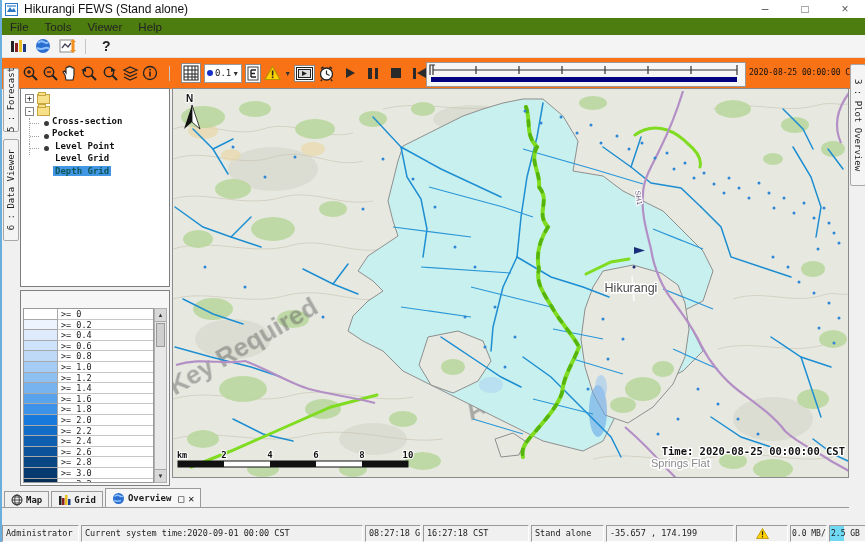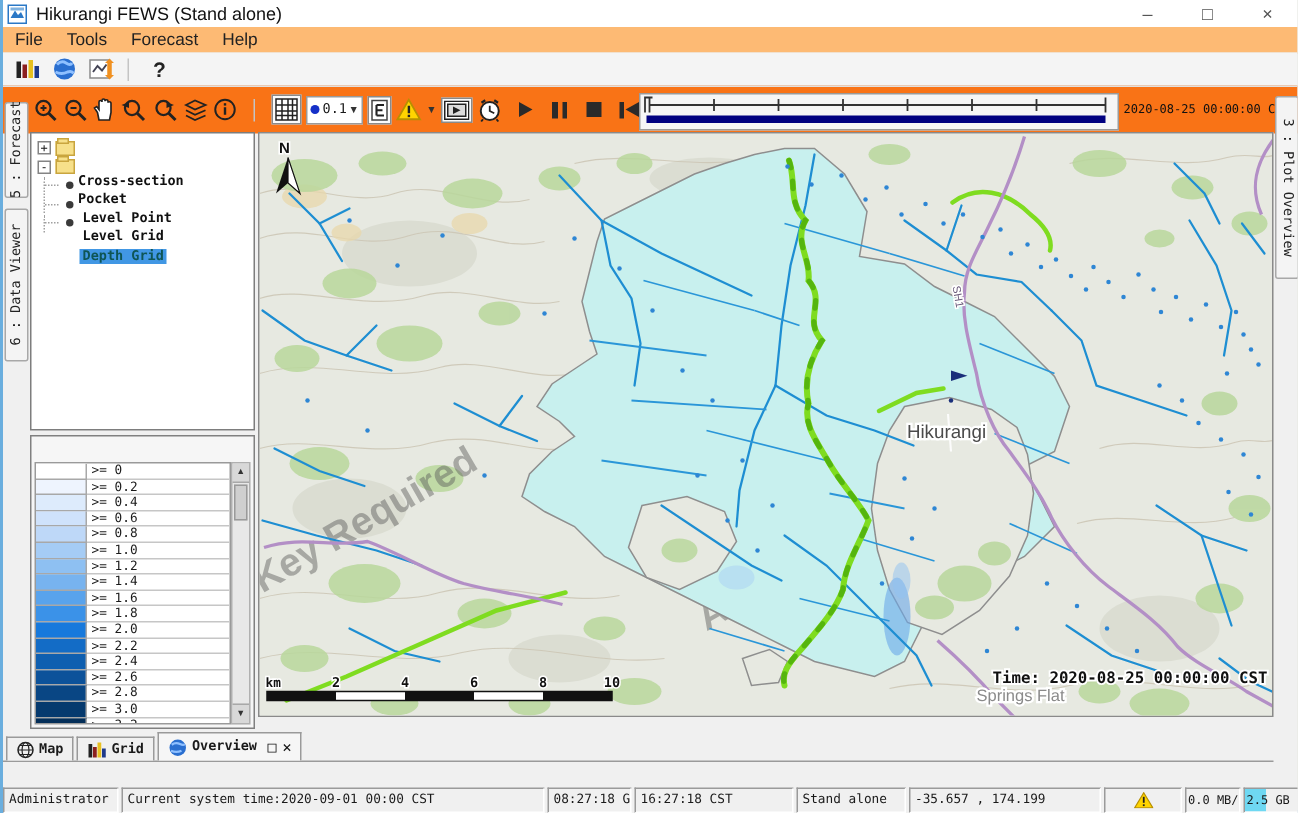--- a/index.html
+++ b/index.html
@@ -10,21 +10,21 @@
 
   
   #titlebar{position:absolute;left:0;top:0;width:100%;height:18px;background:#ffffff;display:flex;align-items:center;}
   #app-icon{width:13px;height:13px;margin:0 6px 0 3px;border:1px solid #2b78c6;background:#fff;position:relative;box-sizing:border-box;}
   #app-icon svg{position:absolute;inset:0;}
   #title-text{font-size:12px;color:#111;}
   #win-controls{margin-left:auto;display:flex;gap:0;}
   .winbtn{width:40px;text-align:center;font-size:12px;color:#555;line-height:18px;cursor:default;}
 
   
-  #menubar{position:absolute;left:0;top:18px;width:100%;height:17px;background:#fdba74;border-bottom:1px solid #e2e2e2;display:flex;align-items:center;}
+  #menubar{position:absolute;left:0;top:18px;width:100%;height:17px;background:#4d7c0f;border-bottom:1px solid #e2e2e2;display:flex;align-items:center;}
   .menu-item{font-size:11.5px;padding:0 8px;color:#222;}
 
   
   #toolbar1{position:absolute;left:0;top:35px;width:100%;height:22px;background:#f4f4f4;display:flex;align-items:center;}
   #toolbar1 .ic{margin-left:8px;}
   .vsep{width:1px;height:15px;background:#c4c4c4;margin:0 8px;}
   #help-q{font-size:14px;font-weight:bold;color:#222;margin-left:10px;}
 
   #toolbar2{position:absolute;left:0;top:57px;width:100%;height:31px;background:#f97316;border-top:1px solid #e0e0e0;}
   #tb2-icons{position:absolute;left:20px;top:4px;height:22px;display:flex;align-items:center;gap:3px;}
@@ -120,21 +120,21 @@
   <div id="win-controls">
     <span class="winbtn">–</span>
     <span class="winbtn">□</span>
     <span class="winbtn">×</span>
   </div>
 </div>
 
 <div id="menubar">
   <span class="menu-item">File</span>
   <span class="menu-item">Tools</span>
-  <span class="menu-item">Forecast</span>
+  <span class="menu-item">Viewer</span>
   <span class="menu-item">Help</span>
 </div>
 
 <div id="toolbar1">
   <span class="ic">
     <svg width="17" height="16" viewBox="0 0 17 16">
           <rect x="1" y="3" width="3" height="11" fill="#222"></rect>
           <rect x="5" y="5" width="3" height="9" fill="#8b2020"></rect>
           <rect x="9" y="2" width="3" height="12" fill="#e8c020"></rect>
           <rect x="13" y="6" width="3" height="8" fill="#203a8b"></rect>

